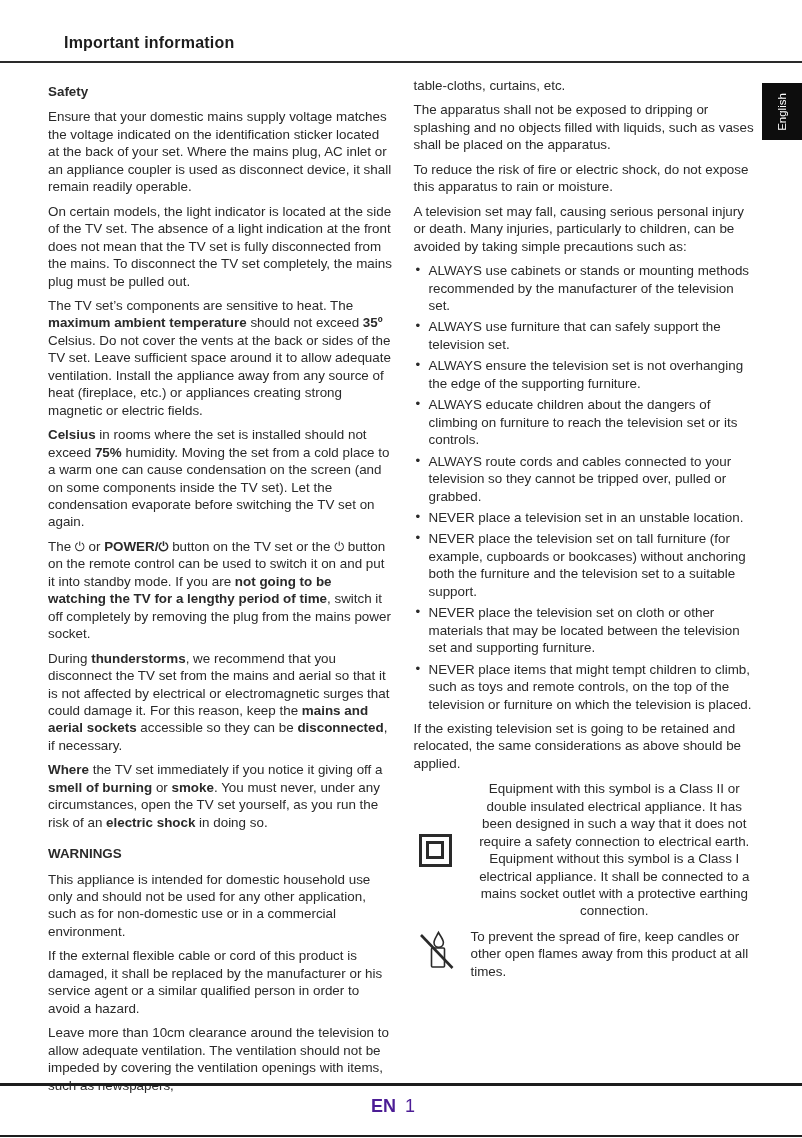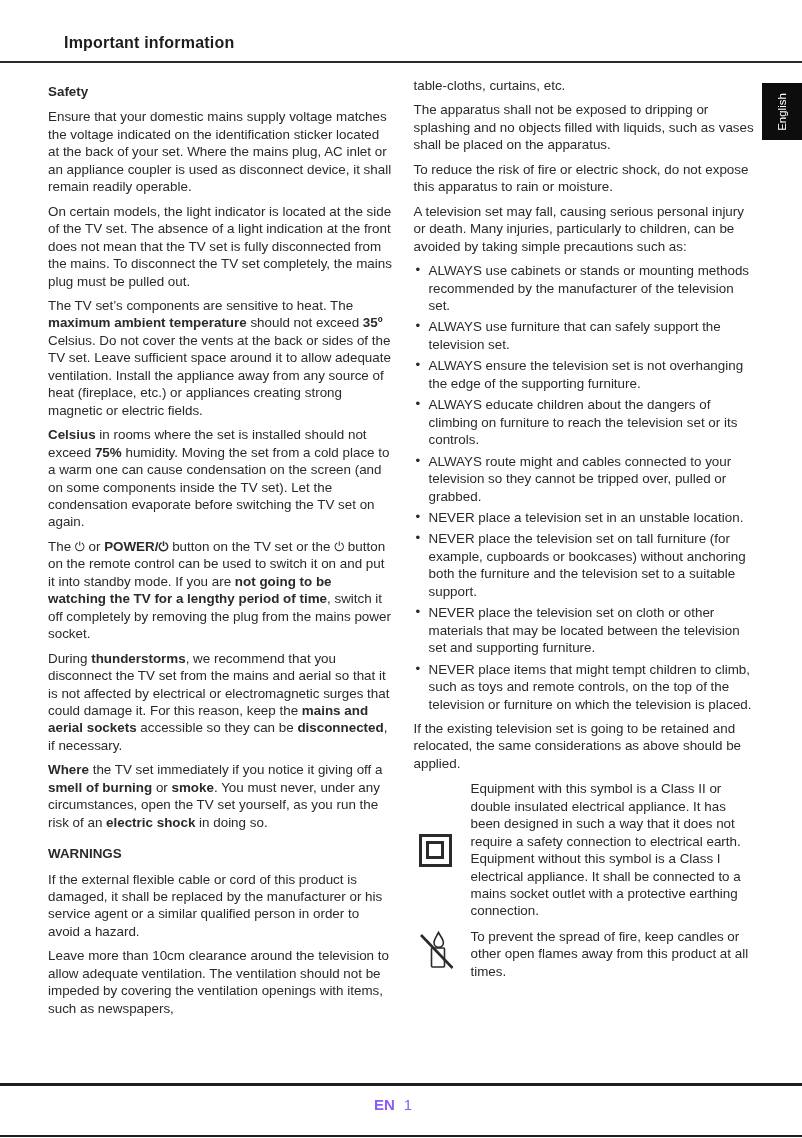--- a/index.html
+++ b/index.html
@@ -25,27 +25,27 @@
   p,li,.h2,.sym-text{font-size:13.4px;line-height:17.45px;}
   p{margin:0 0 7px;}
   .h2{font-weight:700;margin:14px 0 8px;}
   .col > .h2:first-child{margin-top:6px;}
   .b{font-weight:700;}
   .pow{font-family:"DejaVu Sans",sans-serif;font-size:12.6px;}
   ul{list-style:none;margin:2px 0 7px;padding:0;}
   li{position:relative;padding-left:15px;margin:0 0 4px;}
   .dot{position:absolute;left:2px;top:-1px;}
   .sym-row{display:flex;margin:8px 0 8px;}
-  .sym-row.center{align-items:center;}
+  .sym-row.center{align-items:center;text-align:center;}
   .sym-icon{flex:0 0 57px;box-sizing:border-box;padding-left:5px;}
   .sq-outer{width:27px;height:27px;border:3px solid #2a2a2a;display:flex;align-items:center;justify-content:center;}
   .sq-inner{width:12px;height:12px;border:3px solid #2a2a2a;}
   .sym-text{flex:1;}
   .rule-foot-top{position:absolute;left:0;top:1083px;width:802px;height:3px;background:#1d1d1d;}
-  .footer-text{position:absolute;left:0;top:1096px;width:786px;text-align:center;font-size:15px;color:#8b5cf6;}
+  .footer-text{position:absolute;left:0;top:1096px;width:786px;text-align:center;font-size:18px;color:#4c1d95;}
   .footer-text .pg{margin-left:9px;}
   .rule-foot-bottom{position:absolute;left:0;top:1135px;width:802px;height:2px;background:#1d1d1d;}
 </style>
 </head>
 <body>
 
 <div class="title">Important information</div>
 <div class="rule-top"></div>
 
 <div class="lang-tab">
@@ -56,34 +56,35 @@
   <div class="col">
       <div class="h2">Safety</div>
       <p><span>Ensure that your domestic mains supply voltage matches the voltage indicated on the identification sticker located at the back of your set. Where the mains plug, AC inlet or an appliance coupler is used as disconnect device, it shall remain readily operable.</span></p>
       <p><span>On certain models, the light indicator is located at the side of the TV set. The absence of a light indication at the front does not mean that the TV set is fully disconnected from the mains. To disconnect the TV set completely, the mains plug must be pulled out.</span></p>
       <p><span>The TV set’s components are sensitive to heat. The </span><span class="b">maximum ambient temperature</span><span> should not exceed </span><span class="b">35º</span><span> Celsius. Do not cover the vents at the back or sides of the TV set. Leave sufficient space around it to allow adequate ventilation. Install the appliance away from any source of heat (fireplace, etc.) or appliances creating strong magnetic or electric fields.</span></p>
       <p><span class="b">Celsius</span><span> in rooms where the set is installed should not exceed </span><span class="b">75%</span><span> humidity. Moving the set from a cold place to a warm one can cause condensation on the screen (and on some components inside the TV set). Let the condensation evaporate before switching the TV set on again.</span></p>
       <p><span>The </span><span class="pow">⏻</span><span> or </span><span class="b">POWER/</span><span class="pow b">⏻</span><span> button on the TV set or the </span><span class="pow">⏻</span><span> button on the remote control can be used to switch it on and put it into standby mode. If you are </span><span class="b">not going to be watching the TV for a lengthy period of time</span><span>, switch it off completely by removing the plug from the mains power socket.</span></p>
       <p><span>During </span><span class="b">thunderstorms</span><span>, we recommend that you disconnect the TV set from the mains and aerial so that it is not affected by electrical or electromagnetic surges that could damage it. For this reason, keep the </span><span class="b">mains and aerial sockets</span><span> accessible so they can be </span><span class="b">disconnected</span><span>, if necessary.</span></p>
       <p><span class="b">Where</span><span> the TV set immediately if you notice it giving off a </span><span class="b">smell of burning</span><span> or </span><span class="b">smoke</span><span>. You must never, under any circumstances, open the TV set yourself, as you run the risk of an </span><span class="b">electric shock</span><span> in doing so.</span></p>
       <div class="h2">WARNINGS</div>
+      <p><span>This appliance is intended for domestic household use only and should not be used for any other application, such as for non-domestic use or in a commercial environment.</span></p>
       <p><span>If the external flexible cable or cord of this product is damaged, it shall be replaced by the manufacturer or his service agent or a similar qualified person in order to avoid a hazard.</span></p>
       <p><span>Leave more than 10cm clearance around the television to allow adequate ventilation. The ventilation should not be impeded by covering the ventilation openings with items, such as newspapers,</span></p>
     </div>
   <div class="col">
       <p><span>table-cloths, curtains, etc.</span></p>
       <p><span>The apparatus shall not be exposed to dripping or splashing and no objects filled with liquids, such as vases shall be placed on the apparatus.</span></p>
       <p><span>To reduce the risk of fire or electric shock, do not expose this apparatus to rain or moisture.</span></p>
       <p><span>A television set may fall, causing serious personal injury or death. Many injuries, particularly to children, can be avoided by taking simple precautions such as:</span></p>
       <ul>
         <li><span class="dot">•</span><span>ALWAYS use cabinets or stands or mounting methods recommended by the manufacturer of the television set.</span></li>
         <li><span class="dot">•</span><span>ALWAYS use furniture that can safely support the television set.</span></li>
         <li><span class="dot">•</span><span>ALWAYS ensure the television set is not overhanging the edge of the supporting furniture.</span></li>
         <li><span class="dot">•</span><span>ALWAYS educate children about the dangers of climbing on furniture to reach the television set or its controls.</span></li>
-        <li><span class="dot">•</span><span>ALWAYS route might and cables connected to your television so they cannot be tripped over, pulled or grabbed.</span></li>
+        <li><span class="dot">•</span><span>ALWAYS route cords and cables connected to your television so they cannot be tripped over, pulled or grabbed.</span></li>
         <li><span class="dot">•</span><span>NEVER place a television set in an unstable location.</span></li>
         <li><span class="dot">•</span><span>NEVER place the television set on tall furniture (for example, cupboards or bookcases) without anchoring both the furniture and the television set to a suitable support.</span></li>
         <li><span class="dot">•</span><span>NEVER place the television set on cloth or other materials that may be located between the television set and supporting furniture.</span></li>
         <li><span class="dot">•</span><span>NEVER place items that might tempt children to climb, such as toys and remote controls, on the top of the television or furniture on which the television is placed.</span></li>
       </ul>
       <p><span>If the existing television set is going to be retained and relocated, the same considerations as above should be applied.</span></p>
       <div class="sym-row center">
         <div class="sym-icon">
           <div class="sq-outer">
             <div class="sq-inner"></div>

